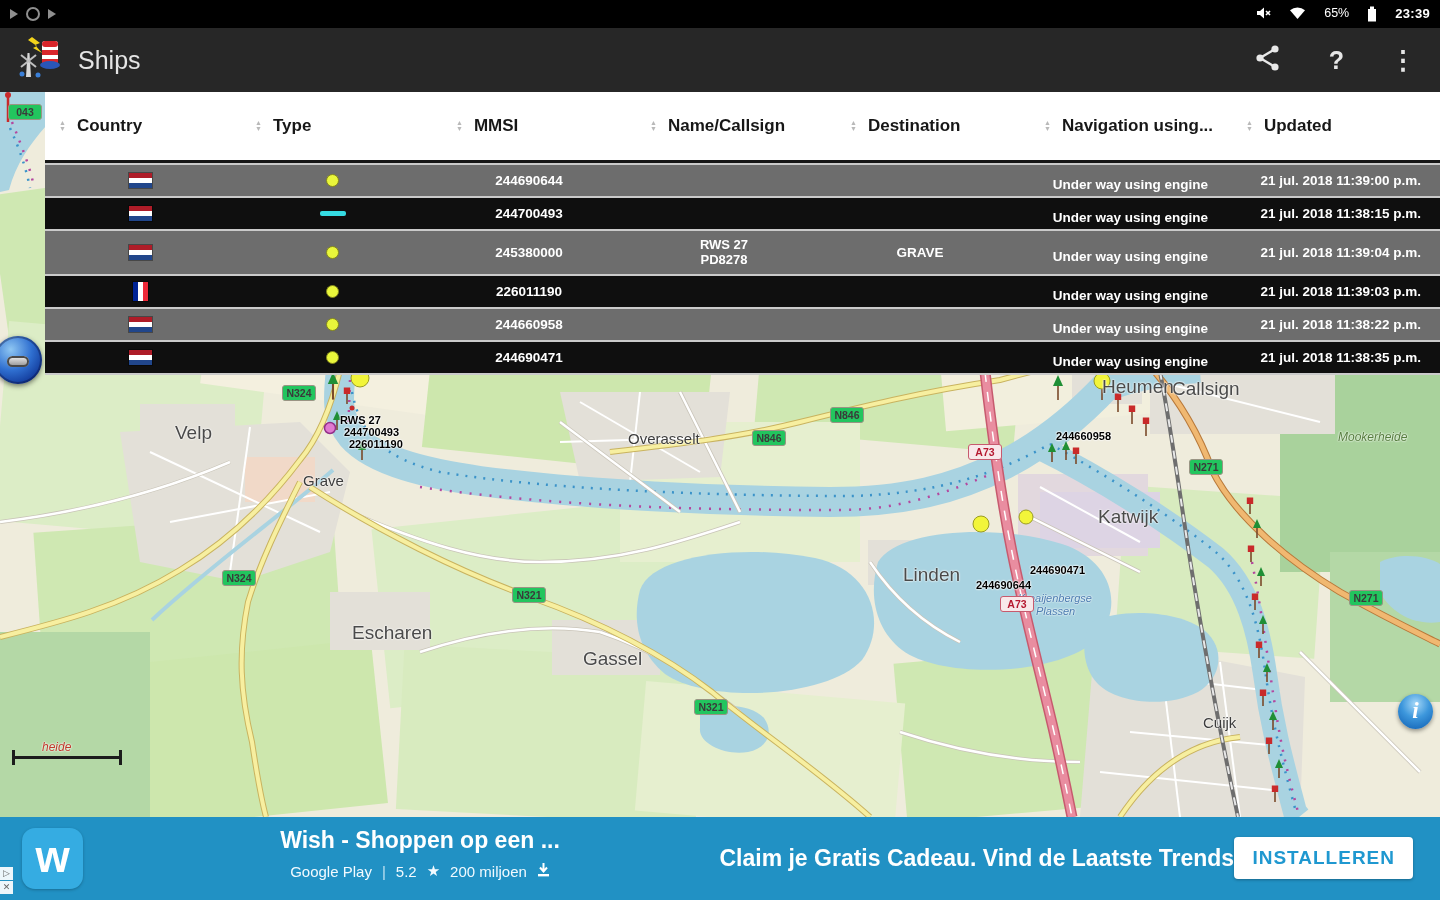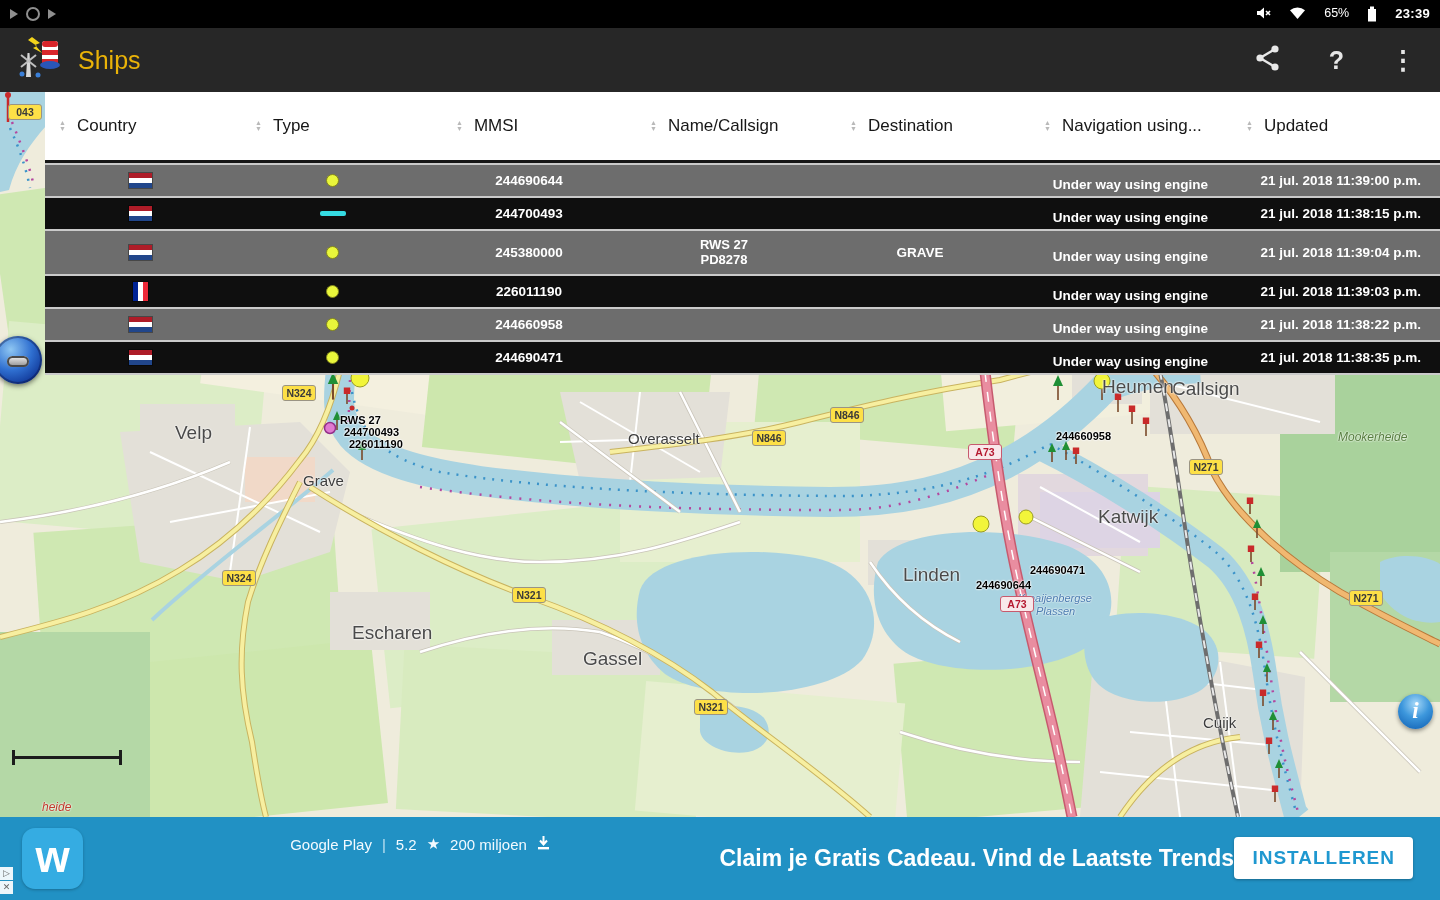--- a/index.html
+++ b/index.html
@@ -14,59 +14,59 @@
   .sb-right{display:flex;align-items:flex-start;gap:18px;color:#fff;font-size:13px;}
   .sb-ic{display:inline-flex;align-items:center;}
   .tri-ic{width:0;height:0;border-left:8px solid #8f8f8f;border-top:5px solid transparent;border-bottom:5px solid transparent;}
   .circ-ic{width:10px;height:10px;border:2px solid #8f8f8f;border-radius:50%;}
   .sb-time{font-weight:bold;letter-spacing:.3px;}
   .sb-batt-pct{font-size:12.5px;}
 
   
   .app-bar{position:absolute;top:28px;left:0;right:0;height:64px;background:#272727;
            display:flex;align-items:center;padding:0 24px 0 12px;box-sizing:border-box;}
-  .app-title{color:#eab308;font-size:25px;font-weight:500;margin-left:14px;}
+  .app-title{color:#e5e5e5;font-size:25px;font-weight:500;margin-left:14px;}
   .ab-spacer{flex:1;}
   .ab-actions{display:flex;align-items:center;gap:46px;}
   .ab-help{color:#e6e6e6;font-size:25px;font-weight:bold;}
   .ab-overflow{color:#e6e6e6;font-size:26px;font-weight:bold;line-height:1;}
 
   
   .map-area{position:absolute;top:92px;left:0;width:1440px;height:725px;background:#efecdc;z-index:1;}
   .map-svg{position:absolute;top:0;left:0;}
   .map-label{position:absolute;color:#4a4a4a;font-size:19px;z-index:2;white-space:nowrap;
              text-shadow:0 0 2px #fff,0 0 2px #fff;}
   .ml-big{font-size:15px;color:#3c3c3c;}
   .ml-nature{color:#567d3e;font-style:italic;font-size:12px;}
   .ml-heide{color:#c0392b;font-style:italic;font-size:12px;}
   .ml-water{color:#4a7bb0;font-style:italic;font-size:11px;}
   .ship-lbl{position:absolute;color:#000;font-size:11px;font-weight:bold;z-index:2;white-space:nowrap;
             text-shadow:0 0 2px #fff,0 0 2px #fff,0 0 2px #fff;}
-  .shield{position:absolute;min-width:34px;height:16px;background:#fde047;border:1.2px solid #9a9484;
+  .shield{position:absolute;min-width:34px;height:16px;background:#22c55e;border:1.2px solid #9a9484;
           border-radius:3px;color:#3a3a3a;font-size:10.5px;font-weight:bold;text-align:center;
           line-height:15px;z-index:2;padding:0 2px;box-sizing:border-box;}
   .shield-motorway{background:#f8e8ea;border-color:#c75a6e;color:#b5182f;}
   .scalebar{position:absolute;left:12px;top:664px;width:110px;height:3px;background:#1c1c1c;z-index:3;}
   .scalebar::before,.scalebar::after{content:"";position:absolute;top:-6px;width:3px;height:15px;background:#1c1c1c;}
   .scalebar::before{left:0;}.scalebar::after{right:0;}
   .eye-button{position:absolute;left:-6px;top:244px;width:48px;height:48px;border-radius:50%;z-index:4;
               background:radial-gradient(circle at 35% 28%,#8ec6f2,#2f6fd0 45%,#123a9a 78%,#0a1f66);
               box-shadow:0 2px 5px rgba(0,0,0,.5),inset 0 0 0 2px rgba(5,10,50,.35);}
   .eye-button::after{content:"";position:absolute;left:13px;top:20px;width:22px;height:11px;border-radius:6px;
               background:linear-gradient(180deg,#f2f2f2,#8d8d8d);box-shadow:inset 0 0 0 2px #4a4a4a;}
   .info-button{position:absolute;left:1398px;top:602px;width:35px;height:35px;border-radius:50%;z-index:4;
               background:radial-gradient(circle at 50% 28%,#a5d8f8 0%,#3d97dc 45%,#0d5cb0 100%);
               box-shadow:0 2px 4px rgba(0,0,0,.4);color:#fff;text-align:center;line-height:34px;
               font-family:"Liberation Serif",serif;font-style:italic;font-weight:bold;font-size:23px;}
 
   
   .ship-table{position:absolute;top:92px;left:45px;right:0;z-index:5;}
   .thead{display:grid;grid-template-columns:190px 195px 198px 192px 200px 208px auto;
          background:#fff;height:68px;align-items:center;border-bottom:3px solid #161616;}
-  .th{display:flex;align-items:center;gap:11px;font-size:17px;font-weight:normal;color:#171717;}
+  .th{display:flex;align-items:center;gap:11px;font-size:17px;font-weight:bold;color:#171717;}
   .th1{padding-left:14px;}.th2{padding-left:20px;}.th3{padding-left:26px;}.th4{padding-left:22px;}
   .th5{padding-left:30px;}.th6{padding-left:24px;}.th7{padding-left:18px;}
   .sort{display:inline-flex;flex-direction:column;align-items:center;color:#b9b9b9;font-size:7px;line-height:.8;}
   .sort i{font-style:normal;}
   .tr{display:grid;grid-template-columns:190px 195px 198px 192px 200px 208px auto;
       height:31px;align-items:center;border-top:2px solid #cacaca;color:#fff;font-size:13.5px;font-weight:bold;}
   .tr:last-child{border-bottom:2px solid #cacaca;}
   .tr-tall{height:43px;}
   .row-gray{background:#6d6d6d;}
   .row-dark{background:#0f0f0f;}
@@ -430,21 +430,21 @@
     <div class="map-label ml-big" style="left:303px;top:380px">Grave</div>
     <div class="map-label ml-big" style="left:628px;top:338px">Overasselt</div>
     <div class="map-label" style="left:352px;top:530px">Escharen</div>
     <div class="map-label" style="left:583px;top:556px">Gassel</div>
     <div class="map-label" style="left:903px;top:472px">Linden</div>
     <div class="map-label" style="left:1098px;top:414px">Katwijk</div>
     <div class="map-label ml-big" style="left:1203px;top:622px">Cuijk</div>
     <div class="map-label" style="left:1172px;top:286px">Callsign</div>
     <div class="map-label" style="left:1102px;top:284px">Heumen</div>
     <div class="map-label ml-nature" style="left:1338px;top:338px">Mookerheide</div>
-    <div class="map-label ml-heide" style="left:42px;top:708px">heide</div>
+    <div class="map-label ml-heide" style="left:42px;top:648px">heide</div>
     <div class="map-label ml-water" style="left:1018px;top:500px">Kraaijenbergse</div>
     <div class="map-label ml-water" style="left:1036px;top:513px">Plassen</div>
 
     <div class="shield" style="left:282px;top:293px">N324</div>
     <div class="shield" style="left:222px;top:478px">N324</div>
     <div class="shield" style="left:512px;top:495px">N321</div>
     <div class="shield" style="left:694px;top:607px">N321</div>
     <div class="shield" style="left:752px;top:338px">N846</div>
     <div class="shield" style="left:830px;top:315px">N846</div>
     <div class="shield shield-motorway" style="left:968px;top:352px">A73</div>
@@ -617,20 +617,21 @@
         </div>
       <div class="td"></div>
       <div class="td td-nav">Under way using engine</div>
       <div class="td td-upd">21 jul. 2018 11:38:35 p.m.</div>
     </div>
   </div>
 
   <div class="ad-banner">
     <div class="ad-logo">w</div>
     <div class="ad-text">
+      <div class="ad-title">Wish - Shoppen op een ...</div>
       <div class="ad-sub">
         <span>Google Play</span>
         <span class="div">|</span>
         <span>5.2</span>
         <span>★</span>
         <span>200 miljoen</span>
         <span>
           <svg width="13" height="14" viewBox="0 0 13 14">
               <path d="M6.5,0 V7 M3,4.5 L6.5,8.5 L10,4.5" stroke="#fff" stroke-width="2" fill="none"></path>
               <rect x="1" y="11" width="11" height="2.4" fill="#fff"></rect>

